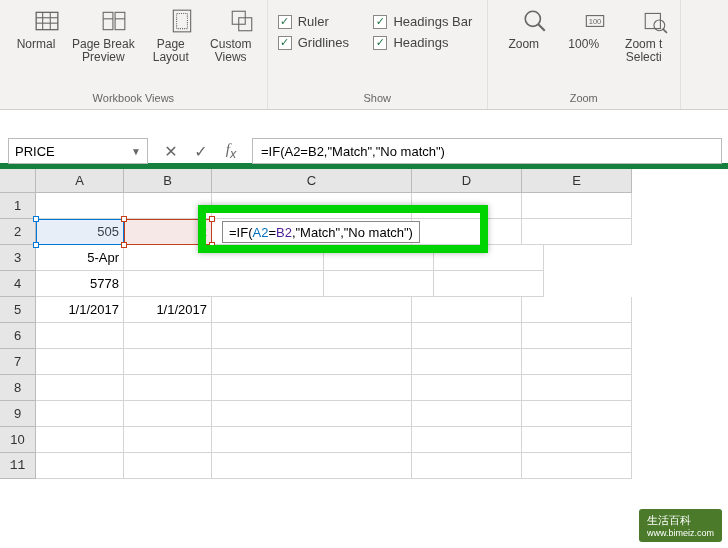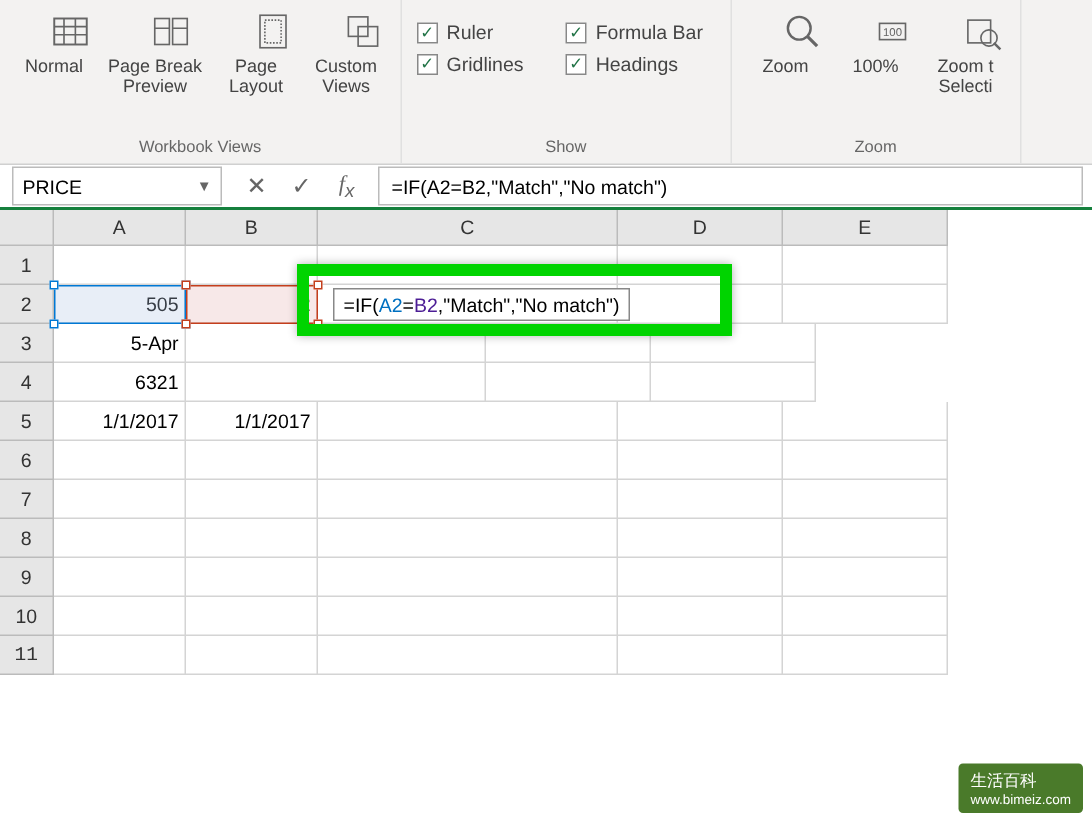--- a/index.html
+++ b/index.html
@@ -10,21 +10,21 @@
     .ribbon-buttons { display: flex; gap: 8px; align-items: flex-start; }
     .ribbon-btn { display: flex; flex-direction: column; align-items: center; gap: 4px; cursor: pointer; padding: 2px; }
     .ribbon-btn-icon { width: 26px; height: 26px; display: flex; align-items: center; justify-content: center; margin-left: 22px; }
     .ribbon-btn-label { font-size: 12px; color: #444; text-align: center; line-height: 1.1; }
     .ribbon-group-label { font-size: 11px; color: #666; text-align: center; padding: 3px 0; }
     
     .checkbox-grid { display: grid; grid-template-columns: auto auto; gap: 6px 20px; padding-top: 8px; }
     .checkbox-item { display: flex; align-items: center; gap: 6px; font-size: 13px; color: #444; }
     .checkbox { width: 14px; height: 14px; border: 1px solid #888; background: #fff; display: flex; align-items: center; justify-content: center; font-size: 11px; color: #217346; }
     
-    .formula-row { height: 30px; display: flex; align-items: center; border-bottom: 2px solid #15803d; background: #fff; }
+    .formula-row { height: 30px; display: flex; align-items: center; border-bottom: 6px solid #15803d; background: #fff; margin-top: 29px; }
     .name-box { width: 140px; height: 26px; border: 1px solid #bbb; margin: 0 8px; display: flex; align-items: center; padding: 0 6px; font-size: 13px; position: relative; }
     .name-box-dd { margin-left: auto; color: #666; font-size: 10px; }
     .fb-btn { width: 30px; height: 26px; display: flex; align-items: center; justify-content: center; font-size: 16px; color: #666; cursor: pointer; }
     .fx-label { font-style: italic; font-family: 'Times New Roman', serif; font-size: 15px; }
     .formula-input { flex: 1; height: 26px; border: 1px solid #bbb; margin: 0 6px; padding: 0 8px; font-size: 13px; display: flex; align-items: center; }
     
     .grid-area { display: flex; height: calc(548px - 110px - 30px); }
     .corner { width: 36px; height: 24px; background: #e6e6e6; border-right: 1px solid #bbb; border-bottom: 1px solid #bbb; }
     .col-headers { display: flex; }
     .col-h { height: 24px; background: #e6e6e6; border-right: 1px solid #bbb; border-bottom: 1px solid #bbb; display: flex; align-items: center; justify-content: center; font-size: 13px; color: #333; }
@@ -105,21 +105,21 @@
   </div>
 
   <div class="ribbon-group" style="min-width:220px">
     <div class="checkbox-grid">
       <div class="checkbox-item">
         <span class="checkbox">✓</span>
         <span>Ruler</span>
       </div>
       <div class="checkbox-item">
         <span class="checkbox">✓</span>
-        <span>Formula Bar</span>
+        <span>Headings Bar</span>
       </div>
       <div class="checkbox-item">
         <span class="checkbox">✓</span>
         <span>Gridlines</span>
       </div>
       <div class="checkbox-item">
         <span class="checkbox">✓</span>
         <span>Headings</span>
       </div>
     </div>
@@ -221,21 +221,21 @@
           <div class="cell" style="width: 110px; height: 26px;"></div>
           <div class="cell" style="width: 110px; height: 26px;"></div>
         </div>
         <div class="cell-row">
           <div class="cell right" style="width: 88px; height: 26px;">5-Apr</div>
           <div class="cell" style="width: 200px; height: 26px;"></div>
           <div class="cell" style="width: 110px; height: 26px;"></div>
           <div class="cell" style="width: 110px; height: 26px;"></div>
         </div>
         <div class="cell-row">
-          <div class="cell" style="width: 88px; height: 26px;">6321</div>
+          <div class="cell" style="width: 88px; height: 26px;">5778</div>
           <div class="cell" style="width: 200px; height: 26px;"></div>
           <div class="cell" style="width: 110px; height: 26px;"></div>
           <div class="cell" style="width: 110px; height: 26px;"></div>
         </div>
         <div class="cell-row">
           <div class="cell right" style="width: 88px; height: 26px;">1/1/2017</div>
           <div class="cell right" style="width: 88px; height: 26px;">1/1/2017</div>
           <div class="cell" style="width: 200px; height: 26px;"></div>
           <div class="cell" style="width: 110px; height: 26px;"></div>
           <div class="cell" style="width: 110px; height: 26px;"></div>

